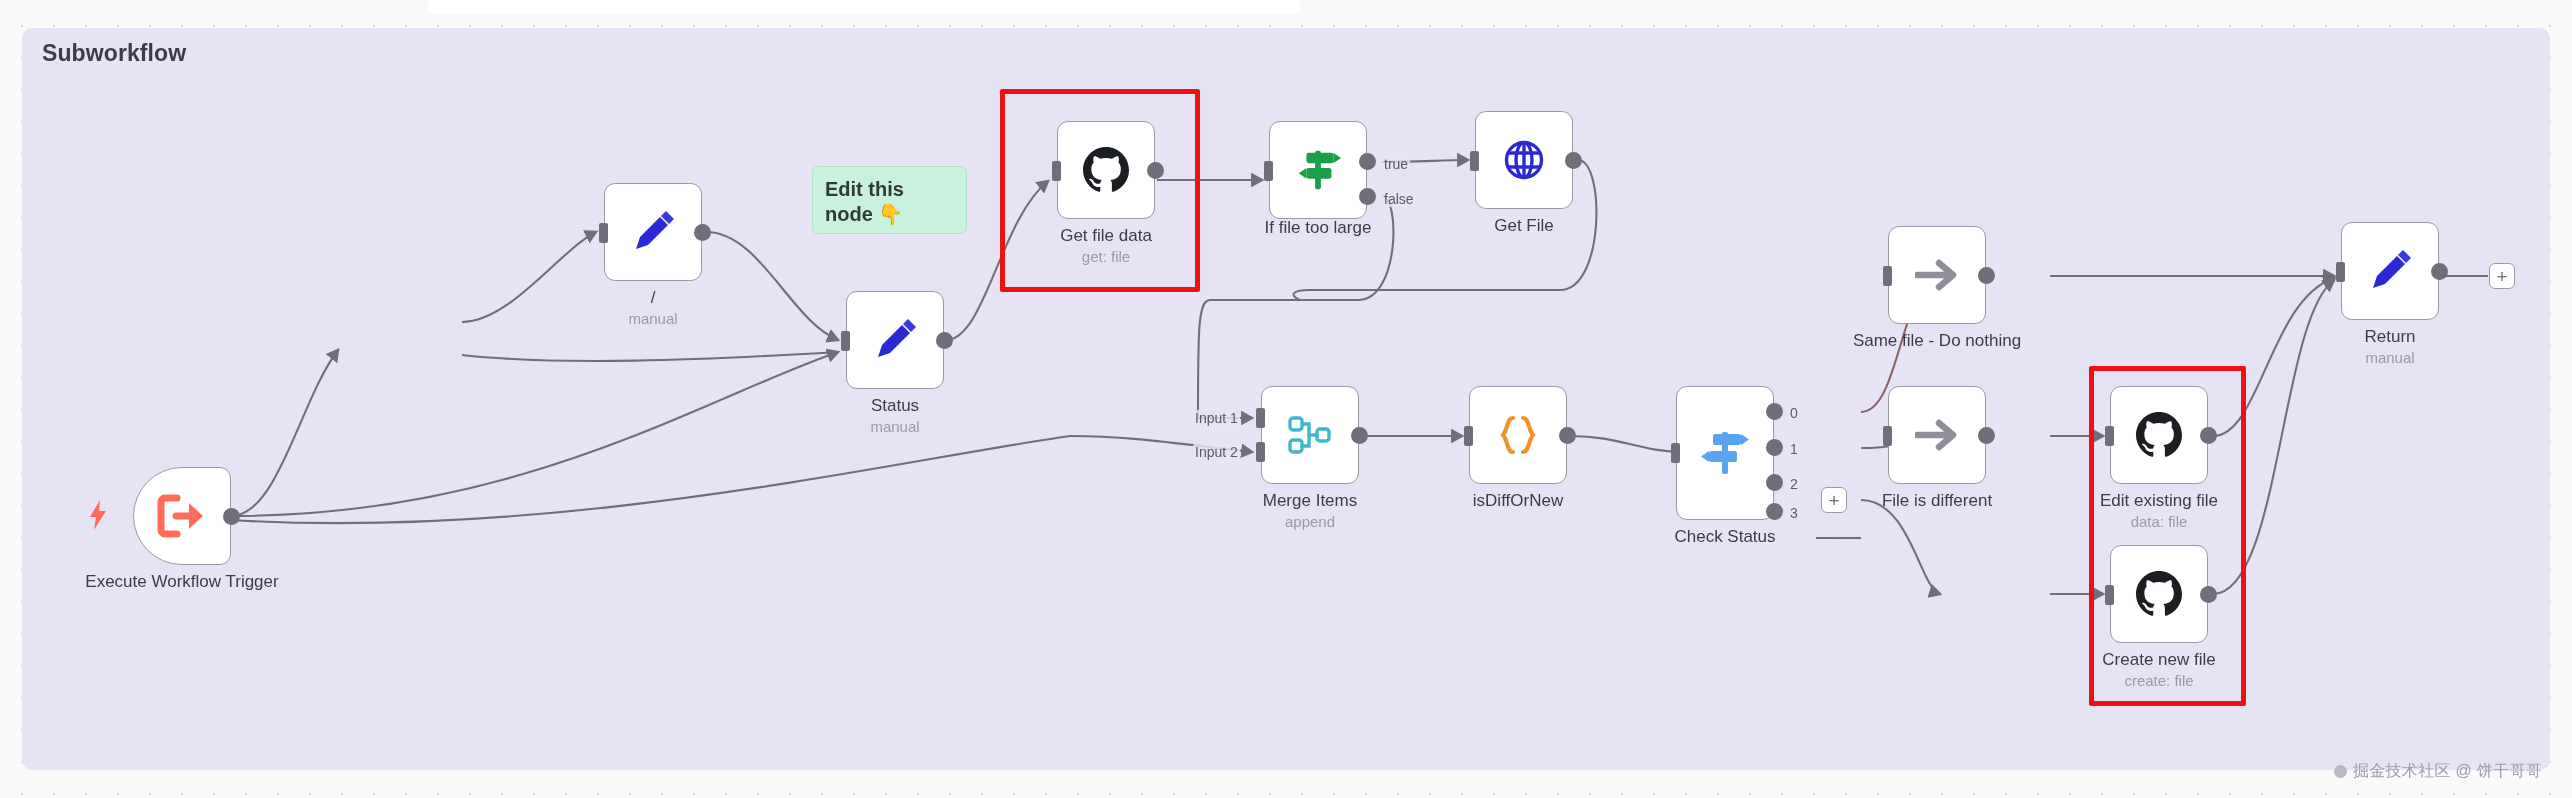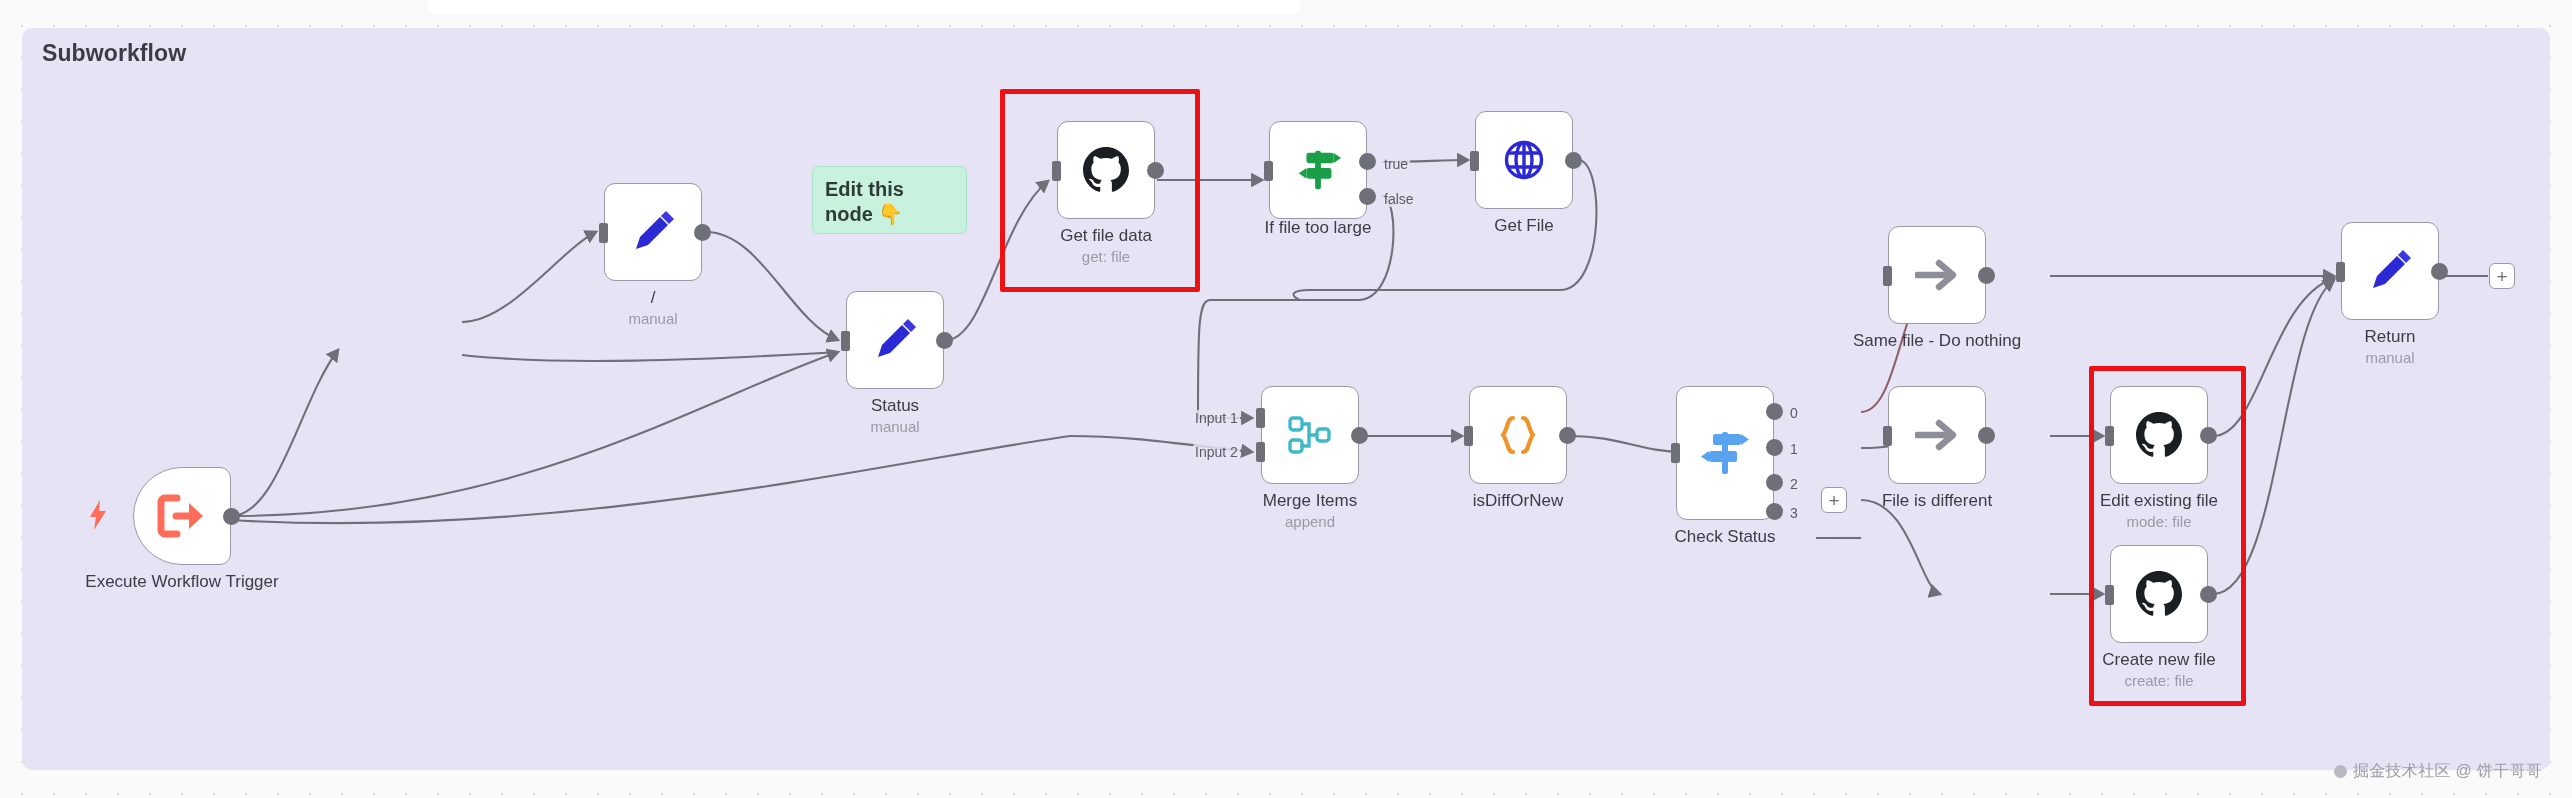--- a/index.html
+++ b/index.html
@@ -397,21 +397,21 @@
       <span>
         <svg width="48" height="48" viewBox="0 0 24 24">
             <path fill="#1b1f23" d="M12 .5C5.73.5.5 5.73.5 12c0 5.08 3.29 9.39 7.86 10.91.58.11.79-.25.79-.56 0-.28-.01-1.02-.02-2-3.2.69-3.88-1.54-3.88-1.54-.52-1.33-1.28-1.69-1.28-1.69-1.05-.72.08-.7.08-.7 1.16.08 1.77 1.19 1.77 1.19 1.03 1.77 2.7 1.26 3.36.96.1-.75.4-1.26.73-1.55-2.55-.29-5.24-1.28-5.24-5.69 0-1.26.45-2.29 1.19-3.1-.12-.29-.52-1.46.11-3.05 0 0 .97-.31 3.18 1.18a11 11 0 0 1 5.8 0c2.2-1.49 3.17-1.18 3.17-1.18.63 1.59.23 2.76.12 3.05.74.81 1.18 1.84 1.18 3.1 0 4.42-2.69 5.39-5.25 5.68.41.36.78 1.06.78 2.14 0 1.55-.01 2.8-.01 3.18 0 .31.21.68.8.56A11.51 11.51 0 0 0 23.5 12C23.5 5.73 18.27.5 12 .5z"></path>
           </svg>
       </span>
     </div>
     <div class="port-in" style="left:-5px;top:40px;"></div>
     <div class="port-out" style="left:90px;top:41px;"></div>
     <div class="caption" style="top:104px;">
       <div class="nname">Edit existing file</div>
-      <div class="nsub">mode: file</div>
+      <div class="nsub">data: file</div>
     </div>
   </div>
 
   <div class="node" style="left:2110px;top:545px;">
     <div class="box">
       <span>
         <svg width="48" height="48" viewBox="0 0 24 24">
             <path fill="#1b1f23" d="M12 .5C5.73.5.5 5.73.5 12c0 5.08 3.29 9.39 7.86 10.91.58.11.79-.25.79-.56 0-.28-.01-1.02-.02-2-3.2.69-3.88-1.54-3.88-1.54-.52-1.33-1.28-1.69-1.28-1.69-1.05-.72.08-.7.08-.7 1.16.08 1.77 1.19 1.77 1.19 1.03 1.77 2.7 1.26 3.36.96.1-.75.4-1.26.73-1.55-2.55-.29-5.24-1.28-5.24-5.69 0-1.26.45-2.29 1.19-3.1-.12-.29-.52-1.46.11-3.05 0 0 .97-.31 3.18 1.18a11 11 0 0 1 5.8 0c2.2-1.49 3.17-1.18 3.17-1.18.63 1.59.23 2.76.12 3.05.74.81 1.18 1.84 1.18 3.1 0 4.42-2.69 5.39-5.25 5.68.41.36.78 1.06.78 2.14 0 1.55-.01 2.8-.01 3.18 0 .31.21.68.8.56A11.51 11.51 0 0 0 23.5 12C23.5 5.73 18.27.5 12 .5z"></path>
           </svg>
       </span>

